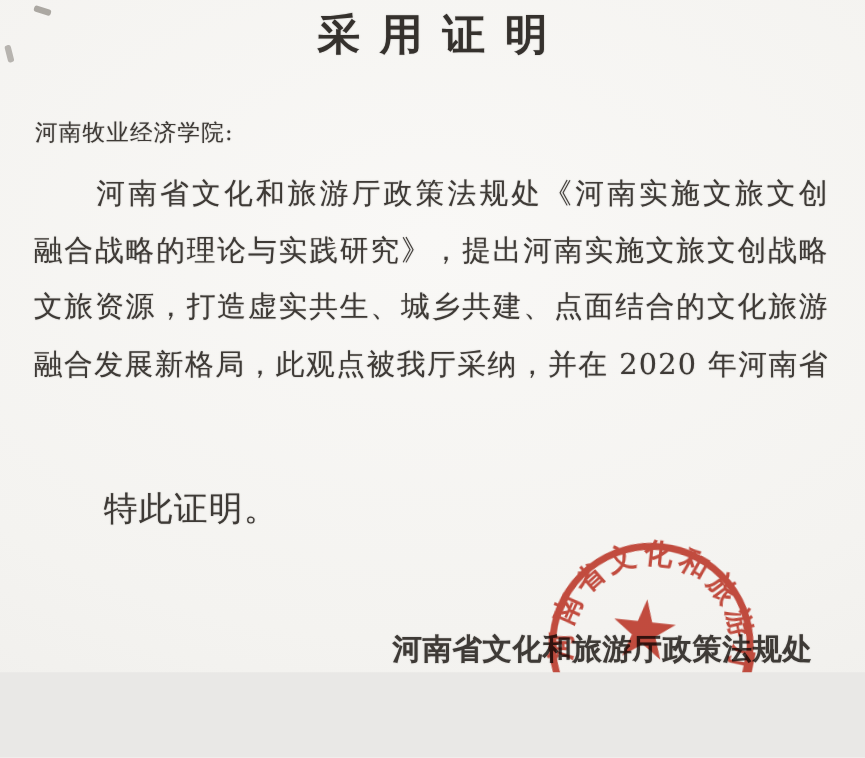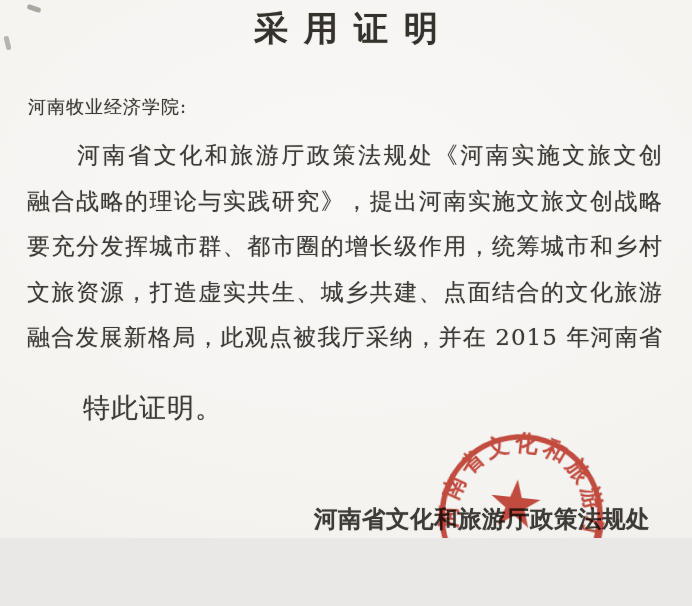--- a/index.html
+++ b/index.html
@@ -71,23 +71,22 @@
   <div class="scan-mark mark-a"></div>
   <div class="scan-mark mark-b"></div>
 
   <h1 class="title ink">采用证明</h1>
 
   <div class="addressee ink">河南牧业经济学院:</div>
 
   <div class="body">
     <div class="bodyline first ink">河南省文化和旅游厅政策法规处《河南实施文旅文创</div>
     <div class="bodyline ink">融合战略的理论与实践研究》，提出河南实施文旅文创战略</div>
-    <div class="bodyline ink">要充分发挥城市群、都市圈的增长级作用，统筹城市和乡村</div>
     <div class="bodyline ink">文旅资源，打造虚实共生、城乡共建、点面结合的文化旅游</div>
-    <div class="bodyline ink">融合发展新格局，此观点被我厅采纳，并在 2015 年河南省</div>
+    <div class="bodyline ink">融合发展新格局，此观点被我厅采纳，并在 2020 年河南省</div>
   </div>
 
   <div class="closing ink">特此证明。</div>
 
   <div class="signature ink">河南省文化和旅游厅政策法规处</div>
 
   <div class="date ink">2024 年 4 月 15 日</div>
 
   <svg class="seal" viewBox="0 0 176 176" xmlns="http://www.w3.org/2000/svg" xmlns:xlink="http://www.w3.org/1999/xlink">
     <circle cx="88" cy="87" r="79" fill="none" stroke-width="5.5" stroke="#c43b2d"></circle>

